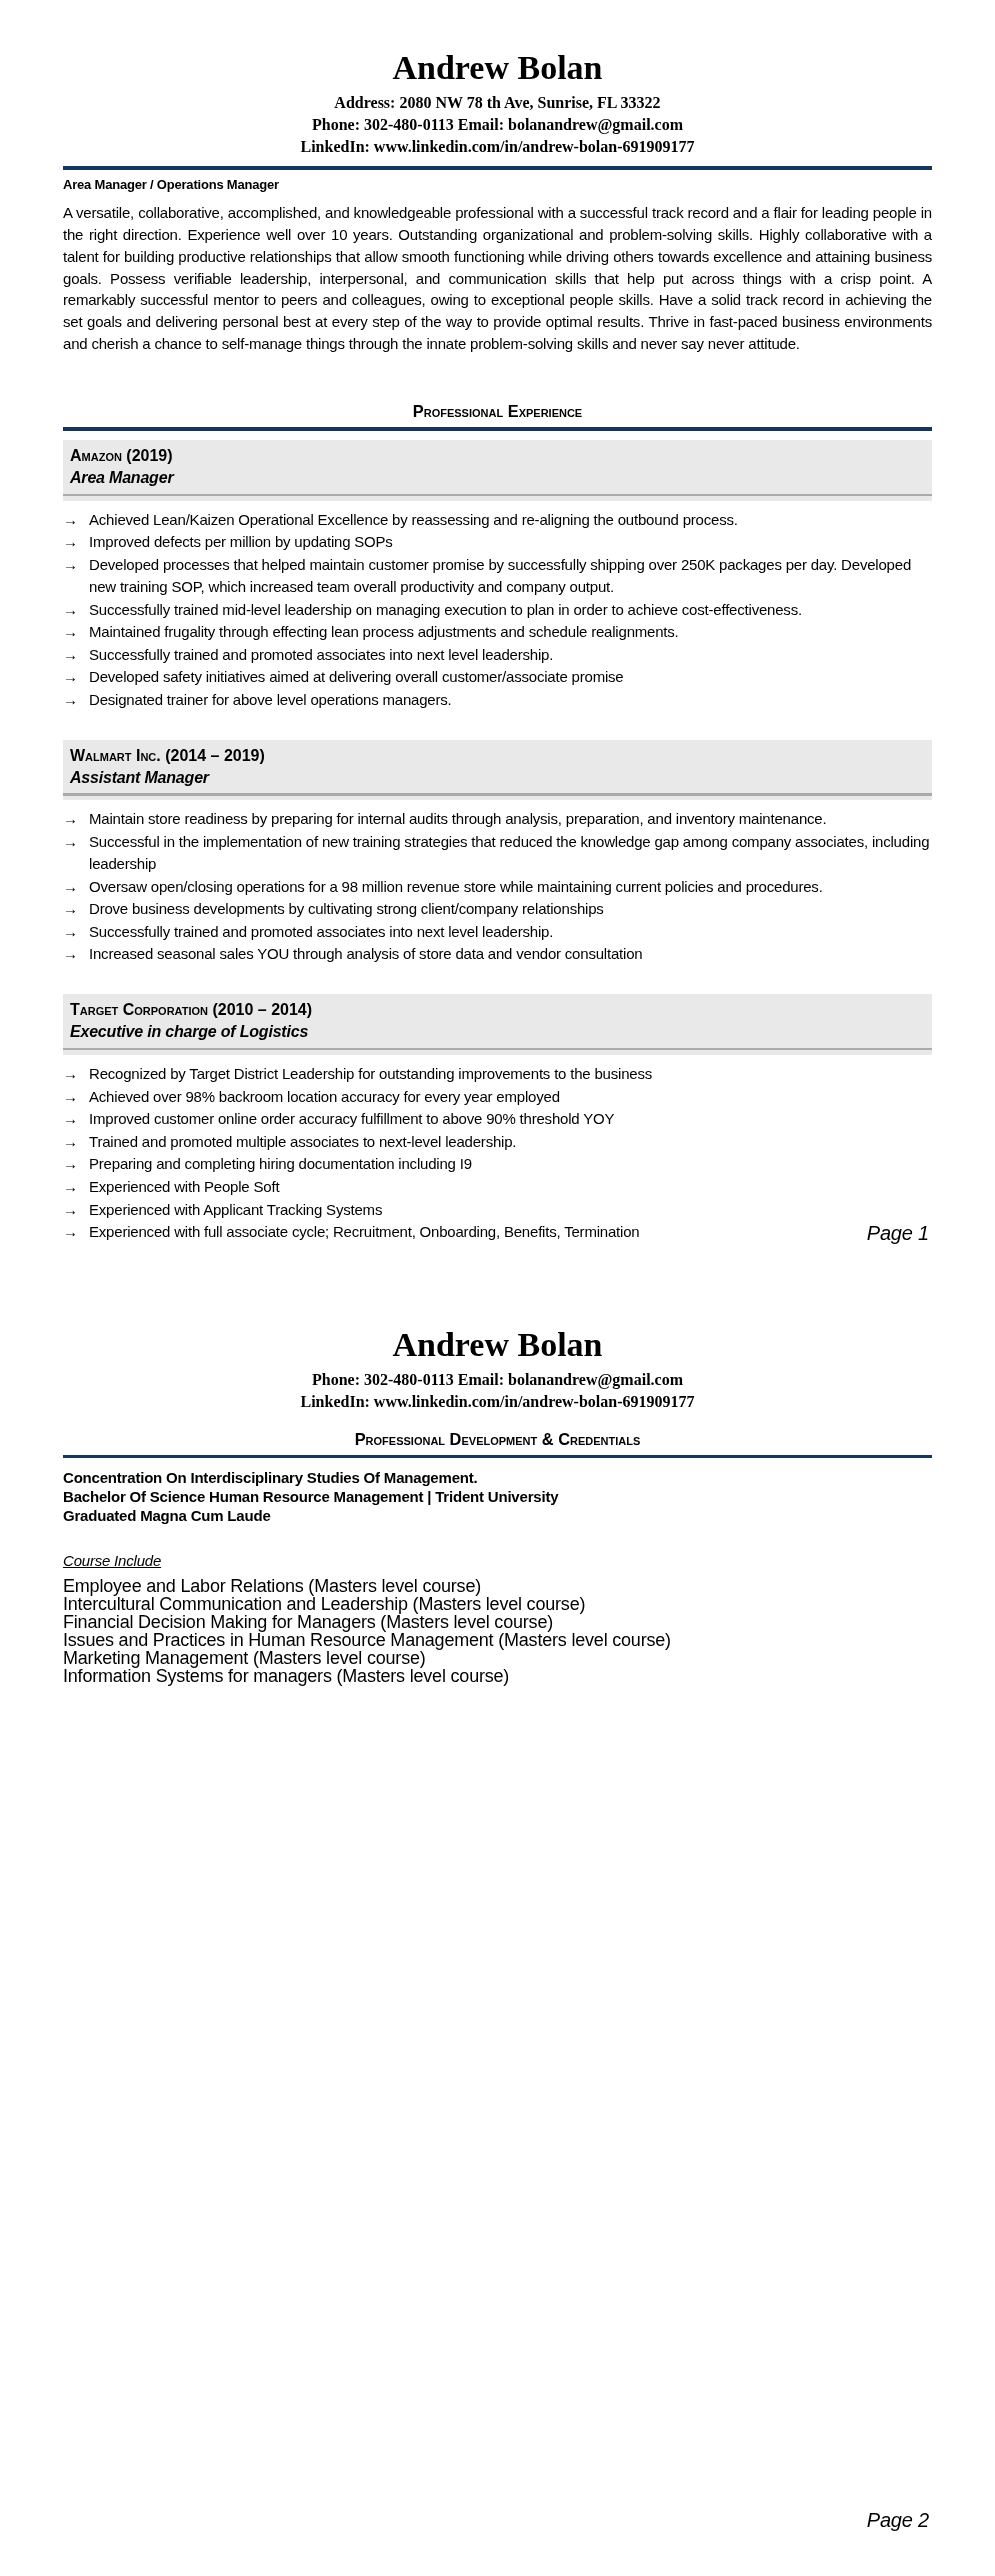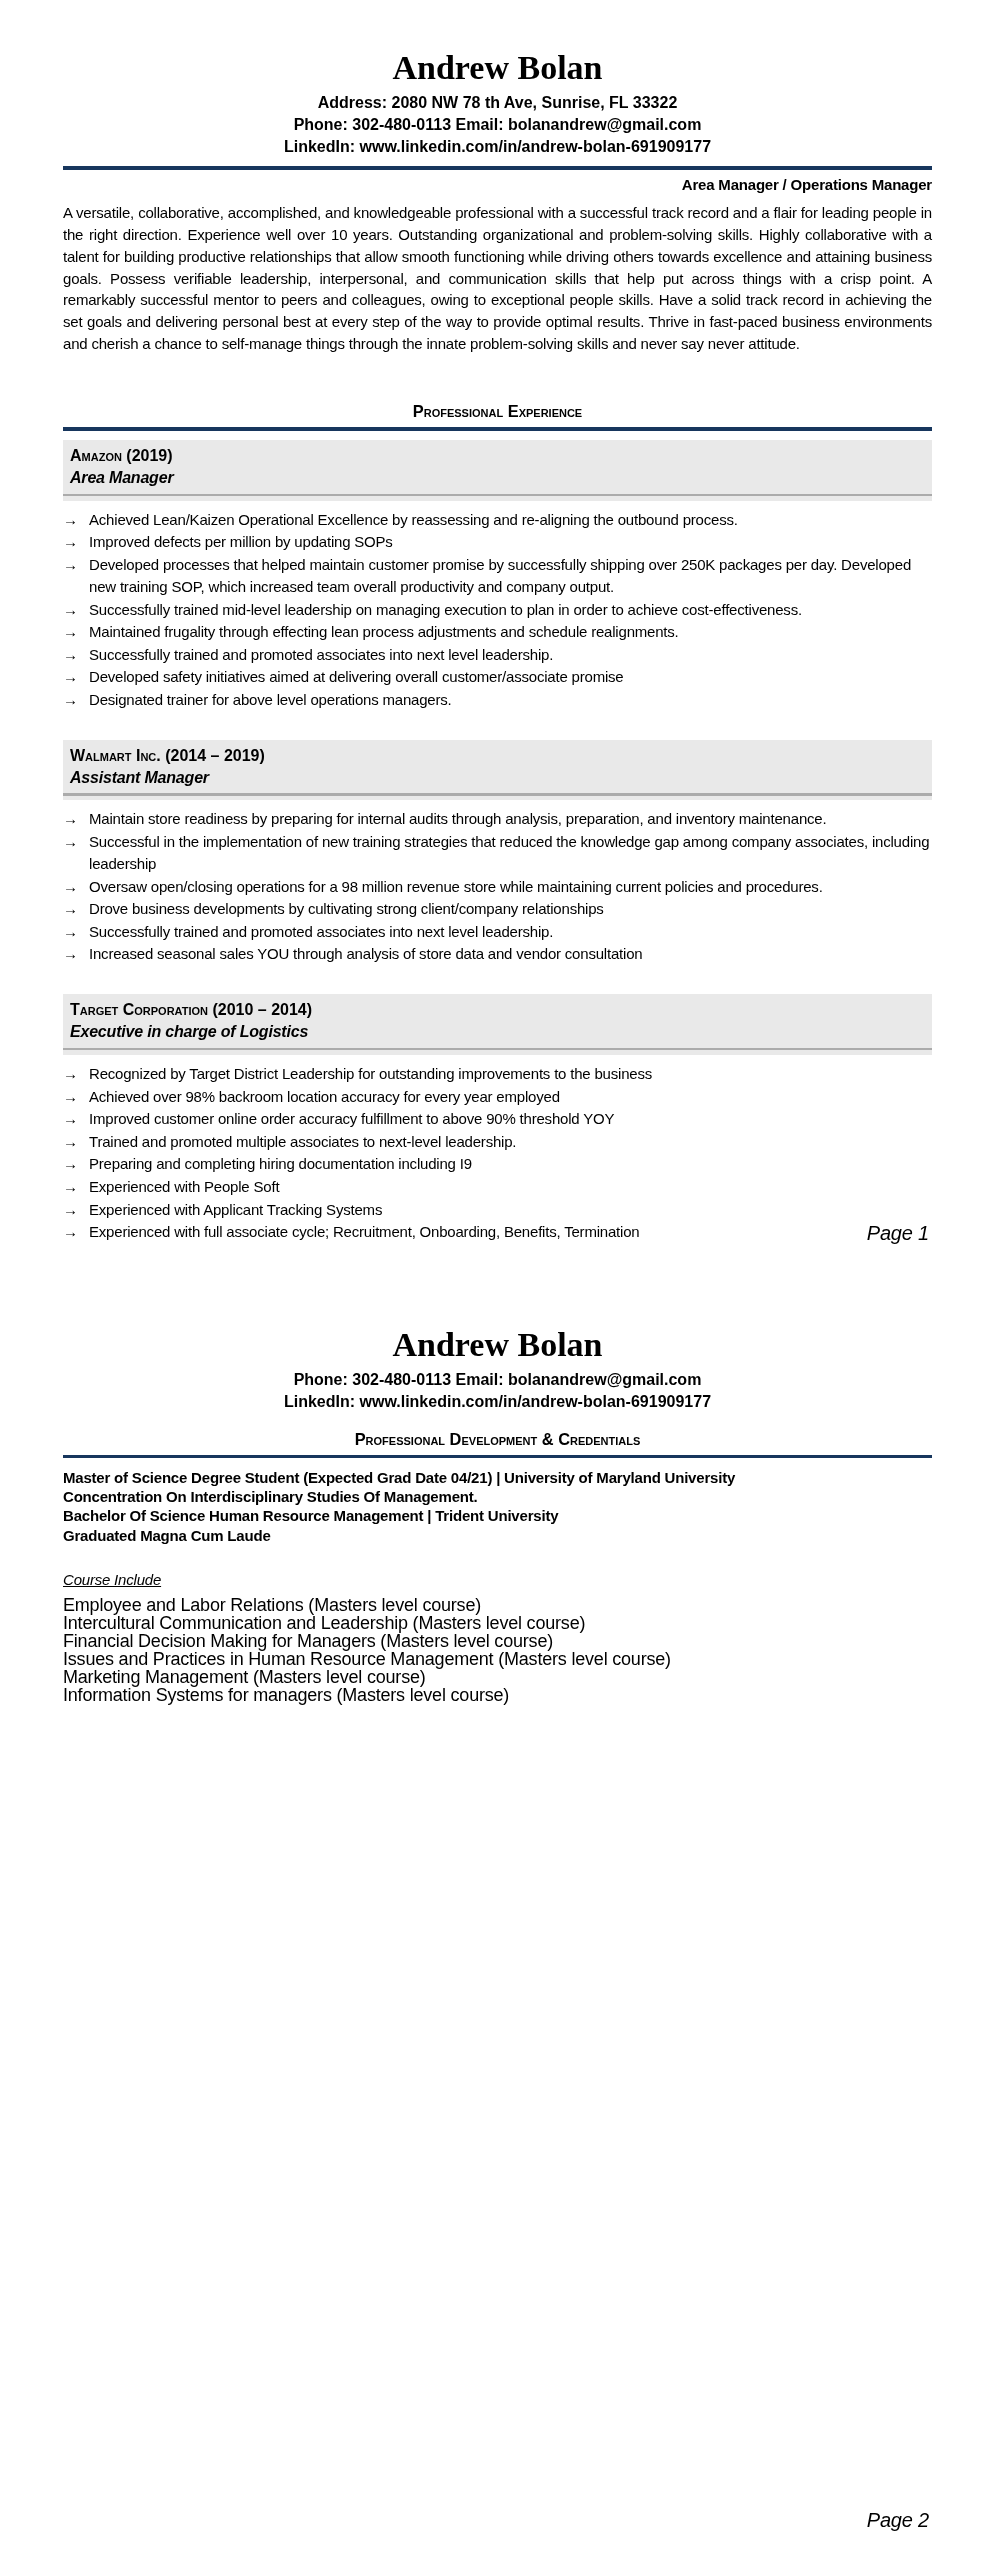--- a/index.html
+++ b/index.html
@@ -21,29 +21,29 @@
 
   
   .name{
     font-family:"Liberation Serif",serif;font-weight:bold;
     font-size:34px;line-height:36px;text-align:center;
     margin:0 0 5.9px;letter-spacing:0;
   }
   .page-1 .name{margin-top:50px;}
   .page-2 .name{margin-top:47px;}
   .contact-line{
-    font-family:Liberation Sans, sans-serif;font-weight:bold;
+    font-family:Liberation Serif, serif;font-weight:bold;
     font-size:16px;line-height:22px;text-align:center;margin:0;letter-spacing:0;
   }
 
   .rule-blue{height:3.5px;background:var(--accent);margin:8.2px 0 0;}
   .rule-under-heading{margin-top:5.9px;}
 
   .doc-title{
-    font-size:15px;line-height:20px;font-weight:bold;text-align:right;
+    font-size:13px;line-height:20px;font-weight:bold;text-align:left;
     margin:5.9px 0 0;
   }
   .summary{
     font-size:15px;line-height:21.7px;text-align:justify;margin:7px 0 0;
   }
 
   .section-heading{
     font-size:16.4px;line-height:20px;font-weight:bold;text-align:center;
     font-variant:small-caps;margin:47px 0 0;letter-spacing:0;
   }
@@ -251,21 +251,20 @@
   <h1 class="name">Andrew Bolan</h1>
   <p class="contact-line">Phone: 302-480-0113 Email: bolanandrew@gmail.com</p>
   <p class="contact-line">LinkedIn: www.linkedin.com/in/andrew-bolan-691909177</p>
 
   <h2 class="section-heading">Professional Development &amp; Credentials</h2>
   <div class="rule-blue rule-under-heading"></div>
 
   <div class="edu-block">
     <ul class="edu-lines">
 
-        <li>Master of Science Degree Student (Expected Grad Date 04/21) | University of Maryland University</li>
 
         <li>Concentration On Interdisciplinary Studies Of Management.</li>
 
         <li>Bachelor Of Science Human Resource Management | Trident University</li>
 
         <li>Graduated Magna Cum Laude</li>
       </ul>
   </div>
 
   <p class="course-heading">Course Include</p>

